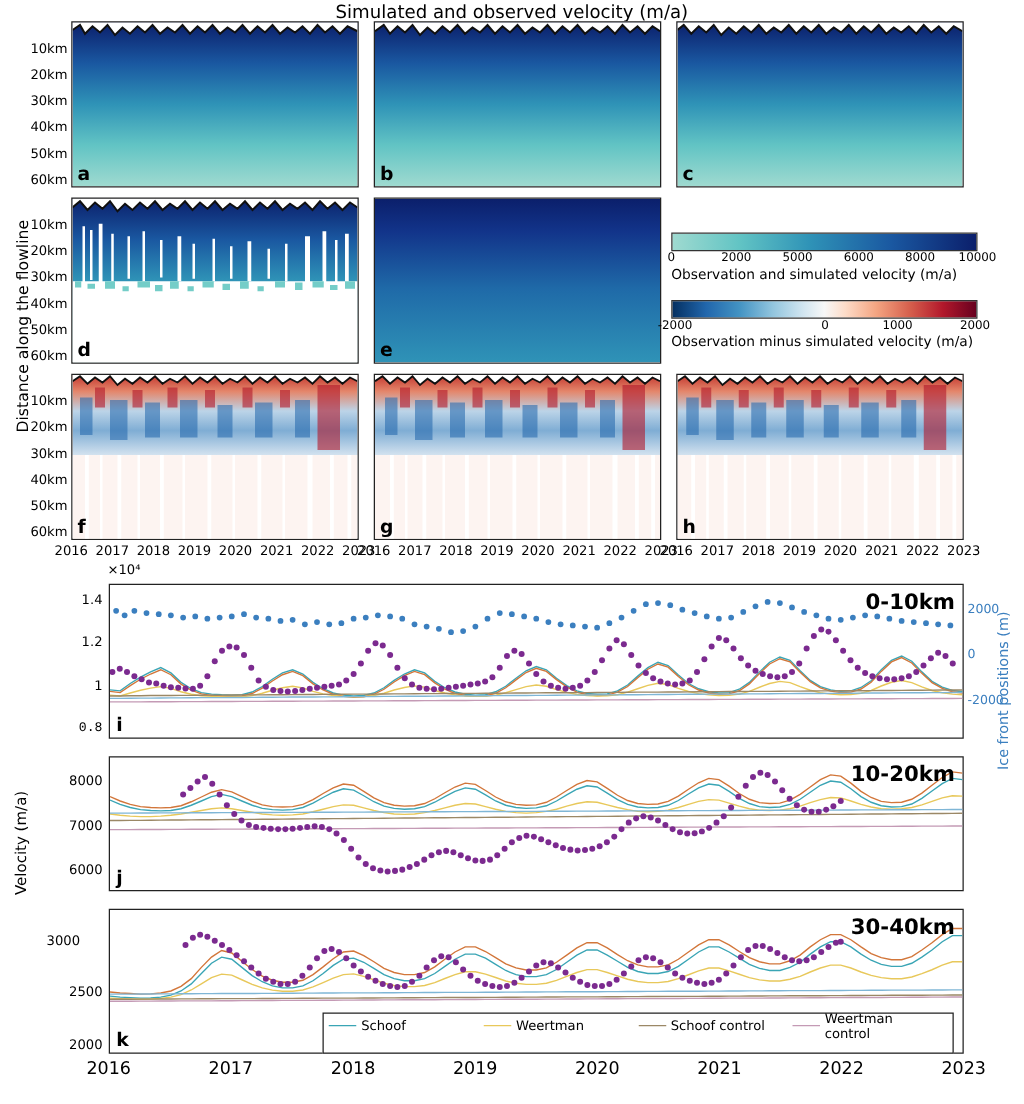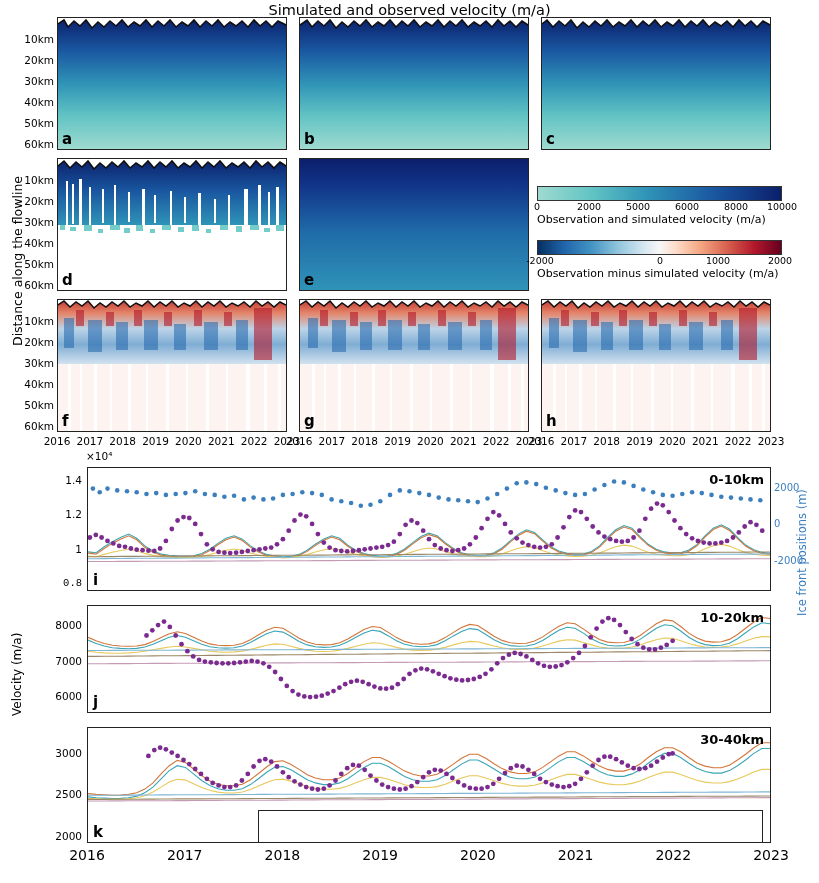--- a/index.html
+++ b/index.html
@@ -9,21 +9,21 @@
   .title{left:0;top:2px;width:819px;text-align:center;font-size:14.5px;}
   .ylab-main{left:2px;top:200px;width:16px;font-size:12.5px;transform-origin:left top;transform:rotate(-90deg) translate(-100%,0);white-space:nowrap;}
   .panel{border:1px solid #222;box-sizing:border-box;overflow:hidden;background:#fff;}
   .plabel{position:absolute;font-size:15px;font-weight:700;color:#000;}
   .tick{position:absolute;font-size:10.5px;color:#000;text-align:right;}
   .xtick{position:absolute;font-size:10.5px;color:#000;text-align:center;}
   .cbar{position:absolute;border:1px solid #333;box-sizing:border-box;}
   .cblab{position:absolute;font-size:11px;color:#000;}
   .cbtick{position:absolute;font-size:9.5px;color:#000;text-align:center;}
   .lineplot{border:1px solid #222;box-sizing:border-box;background:#fff;position:absolute;}
-  .ptitle{position:absolute;font-size:13px;font-weight:700;}
+  .ptitle{position:absolute;font-size:17px;font-weight:700;}
   .legend{position:absolute;border:1px solid #222;background:#fff;box-sizing:border-box;font-size:10.5px;}
   .lg-row{display:flex;align-items:center;height:15px;}
   .lg-item{display:flex;align-items:center;margin-right:6px;}
   .lg-swatch{width:22px;height:0;border-top:1.6px solid #000;margin-right:4px;}
   .lg-dot{width:7px;height:7px;border-radius:50%;margin-right:4px;margin-left:7px;}
   .rtick{position:absolute;font-size:10px;color:#3b7fbf;}
   svg{display:block;}
 </style>
 </head>
 <body>
@@ -758,35 +758,53 @@
   <div id="lineyticks">
       <div class="tick" style="left: 38px; width: 44px; top: 577.111px; font-family: Liberation Mono, monospace;">0.8</div>
       <div class="tick" style="left: 38px; width: 44px; top: 542.667px;">1</div>
       <div class="tick" style="left: 38px; width: 44px; top: 508.222px;">1.2</div>
       <div class="tick" style="left: 38px; width: 44px; top: 473.778px;">1.4</div>
       <div class="tick" style="left: 38px; width: 44px; top: 690.066px;">6000</div>
       <div class="tick" style="left: 38px; width: 44px; top: 654.656px;">7000</div>
       <div class="tick" style="left: 38px; width: 44px; top: 619.246px;">8000</div>
       <div class="tick" style="left: 38px; width: 44px; top: 830.158px;">2000</div>
       <div class="tick" style="left: 38px; width: 44px; top: 788.432px;">2500</div>
-      <div class="tick" style="left: 38px; width: 44px; top: 746.705px;">3000</div>
+      <div class="tick" style="left: 20px; width: 44px; top: 746.705px;">3000</div>
     </div>
   <div id="linerticks">
       <div class="rtick" style="left: 774px; top: 554.824px;">-2000</div>
       <div class="rtick" style="left: 774px; top: 518.353px;">0</div>
       <div class="rtick" style="left: 774px; top: 481.882px;">2000</div>
     </div>
 
   <div id="bottomxticks">
       <div class="xtick" style="left: 63px; top: 847px; width: 48px; font-size: 14px;">2016</div>
       <div class="xtick" style="left: 160.714px; top: 847px; width: 48px; font-size: 14px;">2017</div>
       <div class="xtick" style="left: 258.429px; top: 847px; width: 48px; font-size: 14px;">2018</div>
       <div class="xtick" style="left: 356.143px; top: 847px; width: 48px; font-size: 14px;">2019</div>
       <div class="xtick" style="left: 453.857px; top: 847px; width: 48px; font-size: 14px;">2020</div>
       <div class="xtick" style="left: 551.571px; top: 847px; width: 48px; font-size: 14px;">2021</div>
       <div class="xtick" style="left: 649.286px; top: 847px; width: 48px; font-size: 14px;">2022</div>
       <div class="xtick" style="left: 747px; top: 847px; width: 48px; font-size: 14px;">2023</div>
     </div>
 
   <div class="legend" style="left:258px;top:810px;width:505px;height:33px;padding:2px 4px;">
+    <div class="lg-row" id="lgrow1">
+        <div class="lg-item" style="width: 120px;">
+          <span class="lg-swatch" style="border-top-color: rgb(58, 165, 181);"></span>
+          <span>Schoof</span>
+        </div>
+        <div class="lg-item" style="width: 120px;">
+          <span class="lg-swatch" style="border-top-color: rgb(232, 200, 90);"></span>
+          <span>Weertman</span>
+        </div>
+        <div class="lg-item" style="width: 120px;">
+          <span class="lg-swatch" style="border-top-color: rgb(155, 136, 102);"></span>
+          <span>Schoof control</span>
+        </div>
+        <div class="lg-item" style="width: 120px;">
+          <span class="lg-swatch" style="border-top-color: rgb(196, 154, 181);"></span>
+          <span>Weertman control</span>
+        </div>
+      </div>
   </div>
 
 </div>
 
 </body></html>

